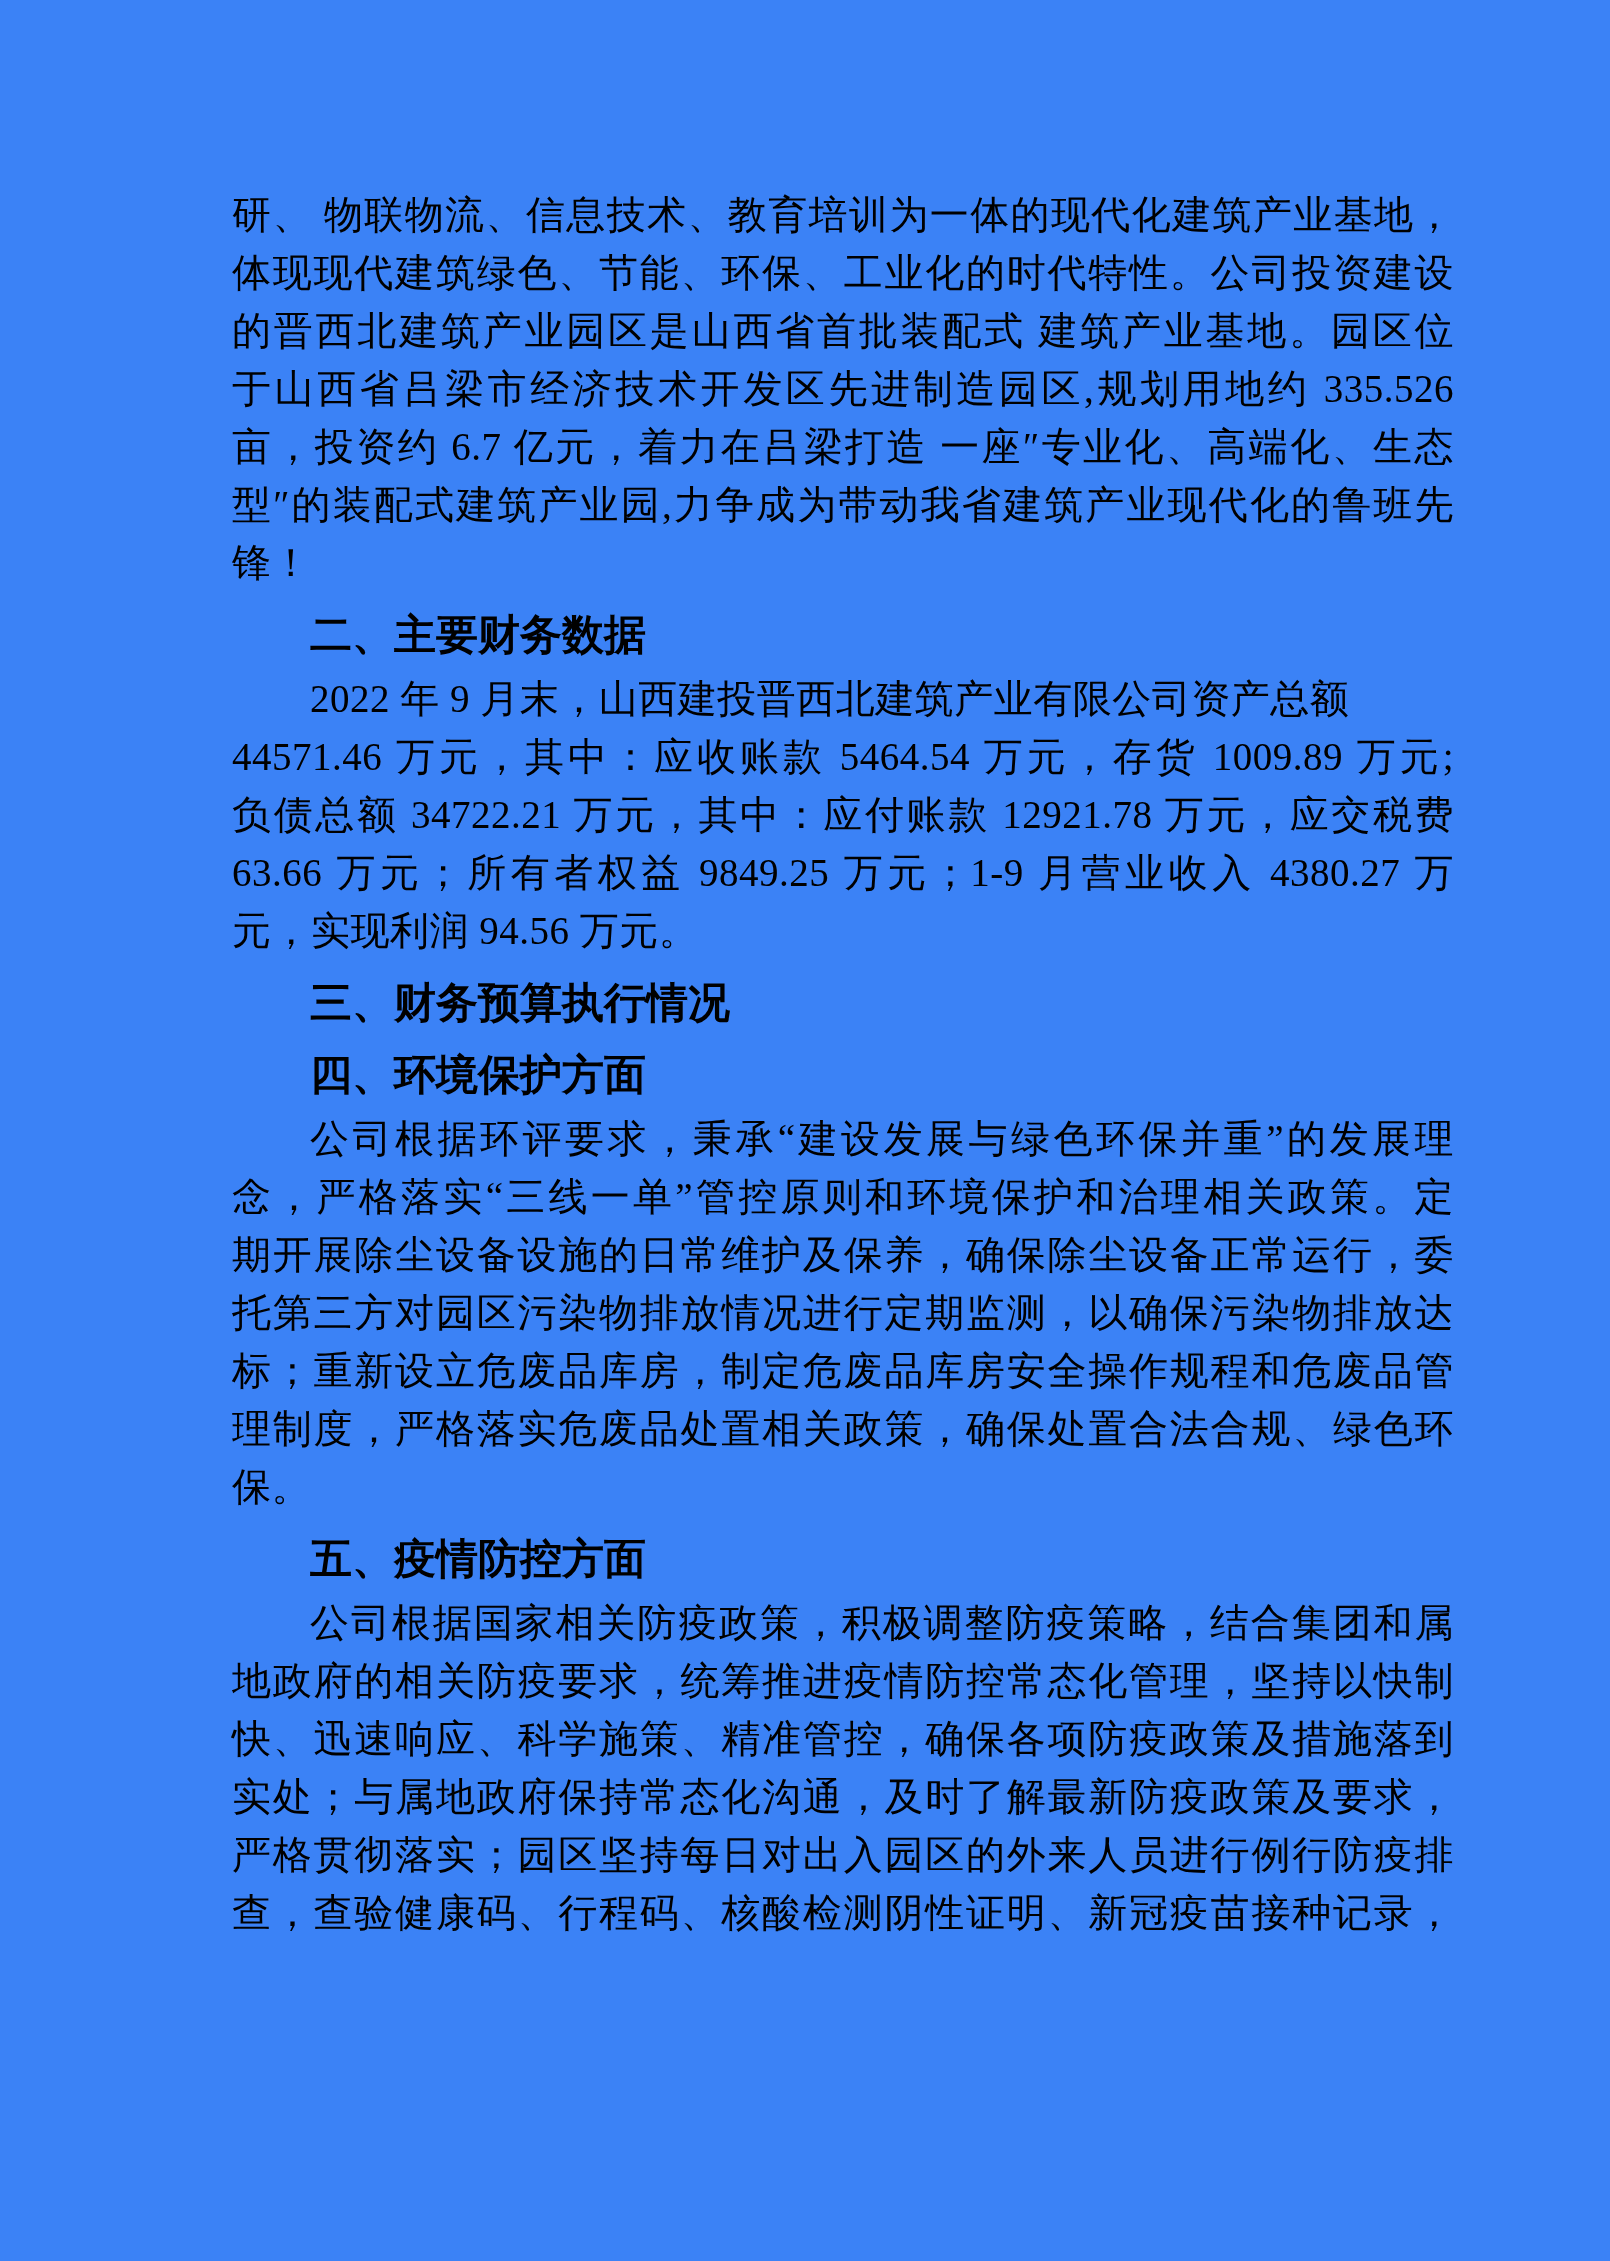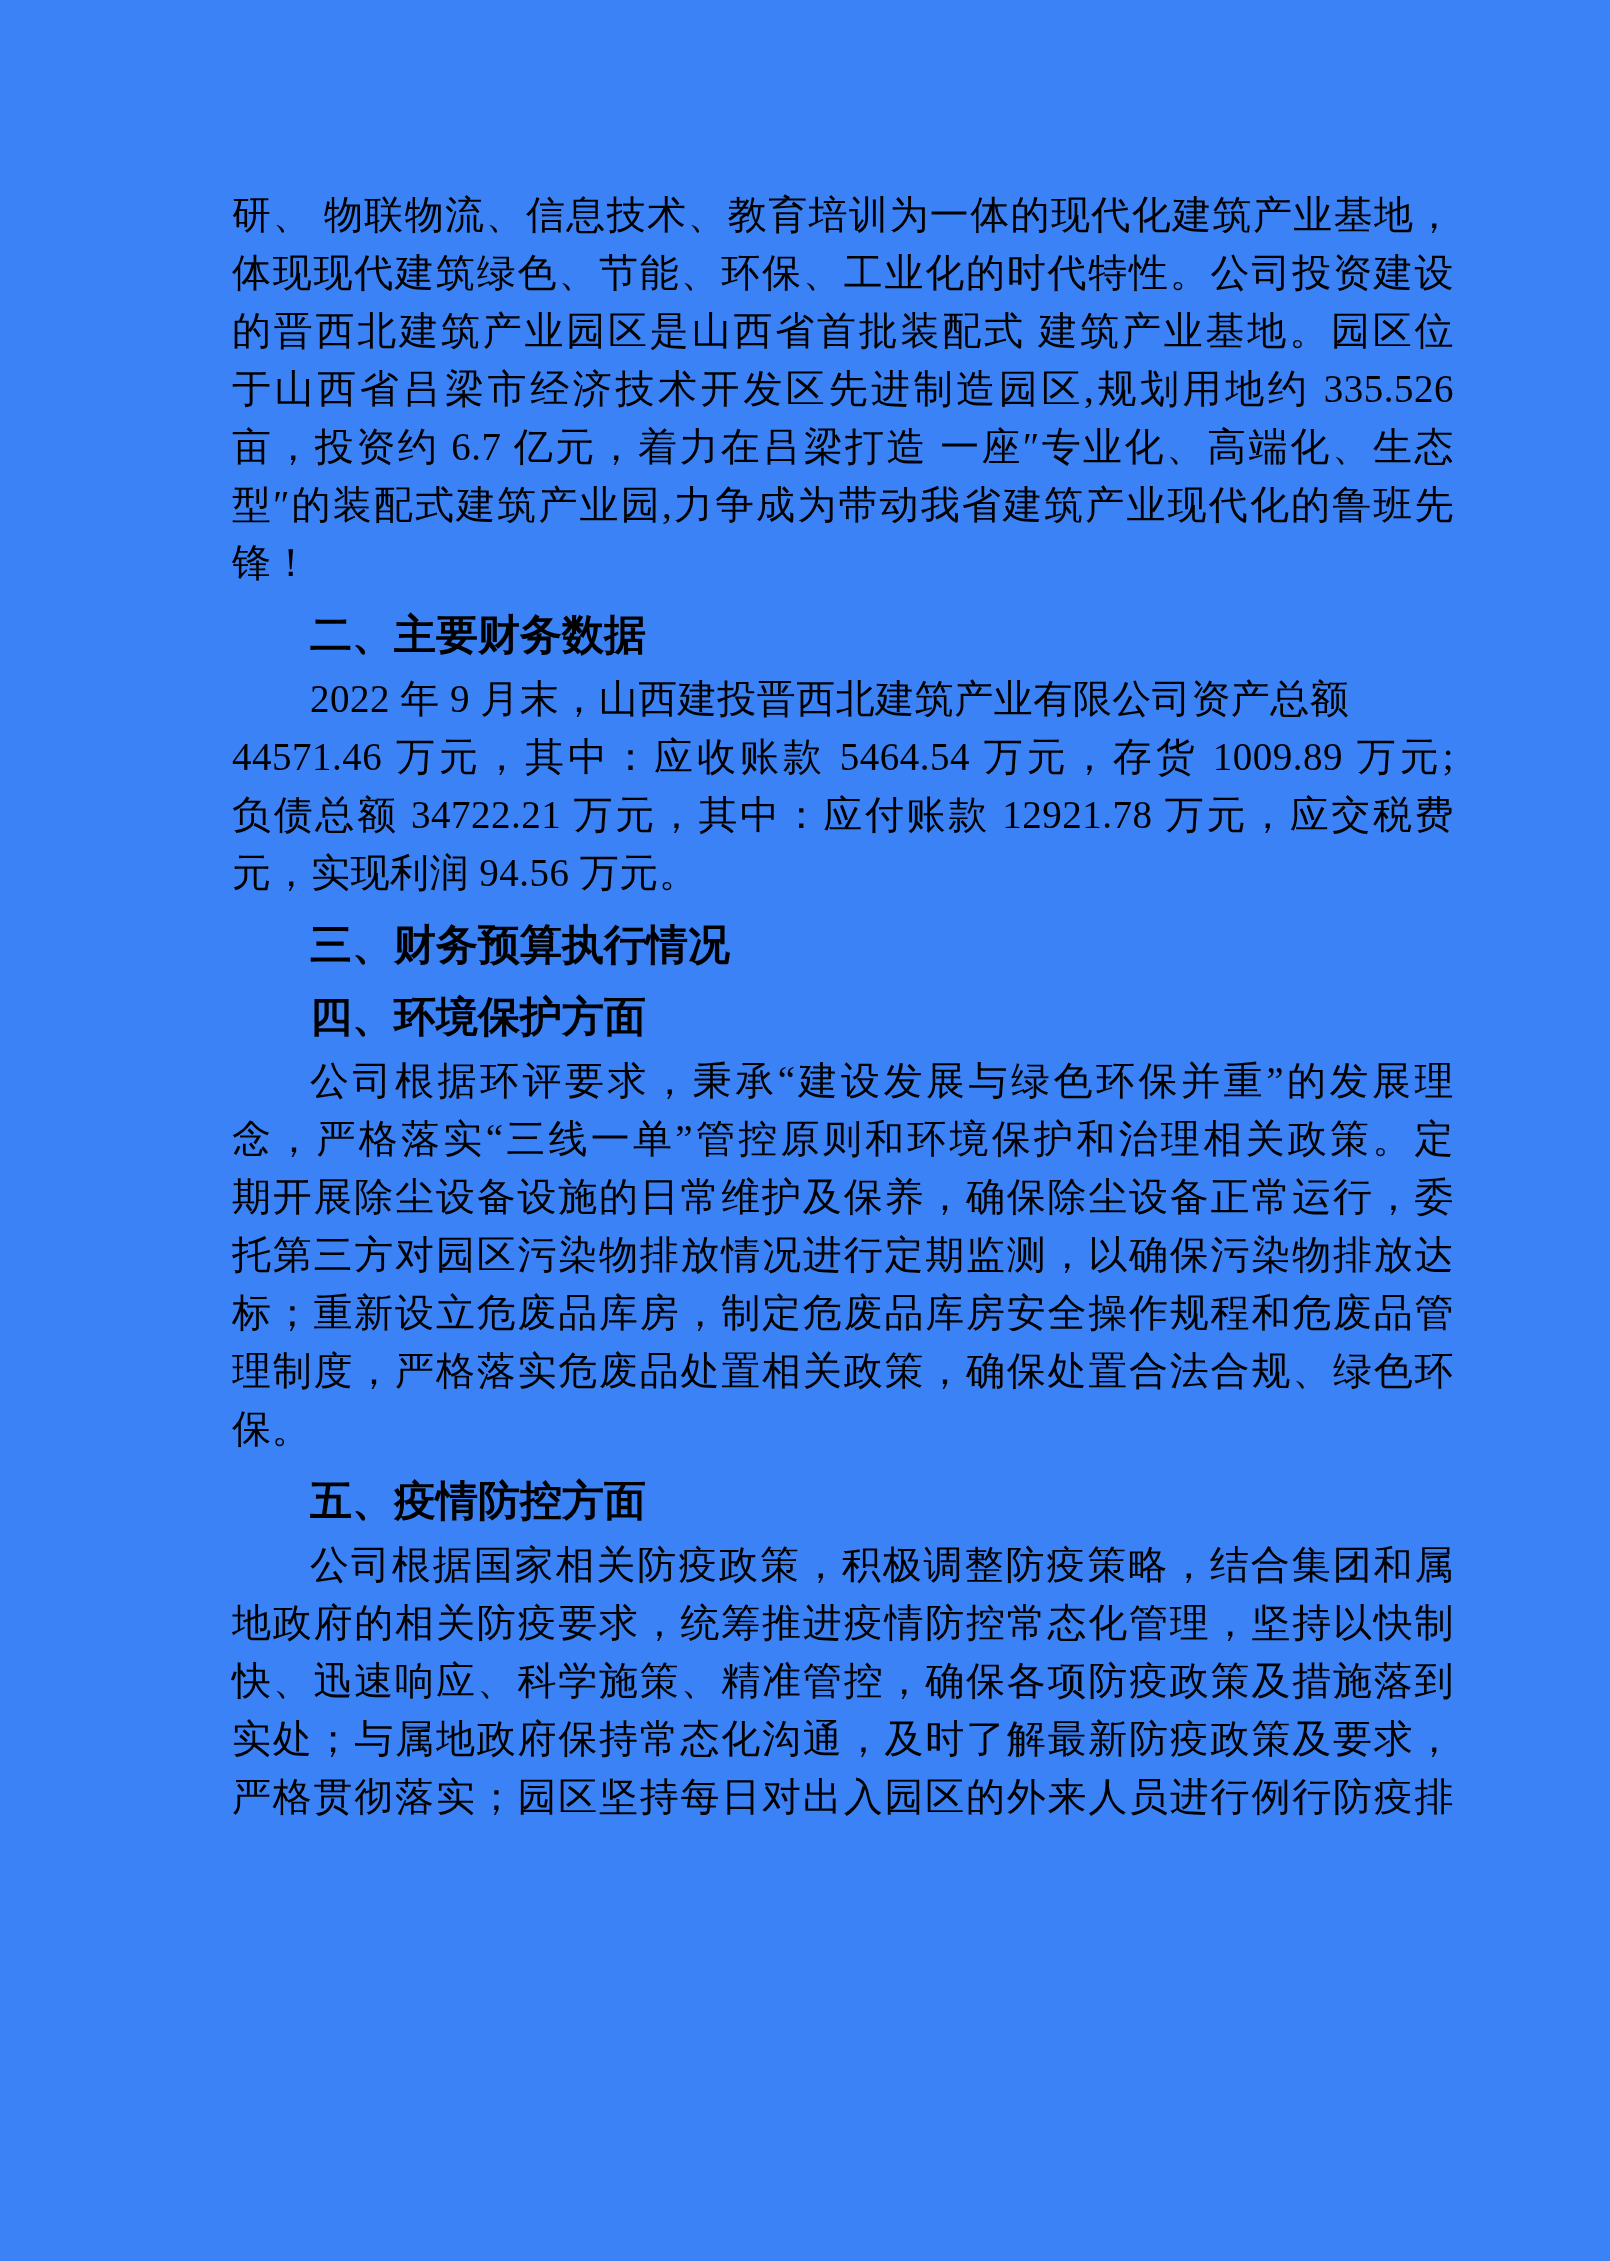--- a/index.html
+++ b/index.html
@@ -57,20 +57,21 @@
       <span class="line fill">型″的装配式建筑产业园,力争成为带动我省建筑产业现代化的鲁班先</span>
       <span class="line">锋！</span>
     </div>
 
     <span class="heading">二、主要财务数据</span>
 
     <div class="para">
       <span class="line indent">2022 年 9 月末，山西建投晋西北建筑产业有限公司资产总额</span>
       <span class="line fill">44571.46 万元，其中：应收账款 5464.54 万元，存货 1009.89 万元;</span>
       <span class="line fill">负债总额 34722.21 万元，其中：应付账款 12921.78 万元，应交税费</span>
+      <span class="line fill">63.66 万元；所有者权益 9849.25 万元；1-9 月营业收入 4380.27 万</span>
       <span class="line">元，实现利润 94.56 万元。</span>
     </div>
 
     <span class="heading">三、财务预算执行情况</span>
 
 
     <span class="heading">四、环境保护方面</span>
 
     <div class="para">
       <span class="line indent fill">公司根据环评要求，秉承“建设发展与绿色环保并重”的发展理</span>
@@ -83,16 +84,17 @@
     </div>
 
     <span class="heading">五、疫情防控方面</span>
 
     <div class="para">
       <span class="line indent fill">公司根据国家相关防疫政策，积极调整防疫策略，结合集团和属</span>
       <span class="line fill">地政府的相关防疫要求，统筹推进疫情防控常态化管理，坚持以快制</span>
       <span class="line fill">快、迅速响应、科学施策、精准管控，确保各项防疫政策及措施落到</span>
       <span class="line fill">实处；与属地政府保持常态化沟通，及时了解最新防疫政策及要求，</span>
       <span class="line fill">严格贯彻落实；园区坚持每日对出入园区的外来人员进行例行防疫排</span>
+      <span class="line fill">查，查验健康码、行程码、核酸检测阴性证明、新冠疫苗接种记录，</span>
     </div>
 
   </div>
 </div>
 
 </body></html>

